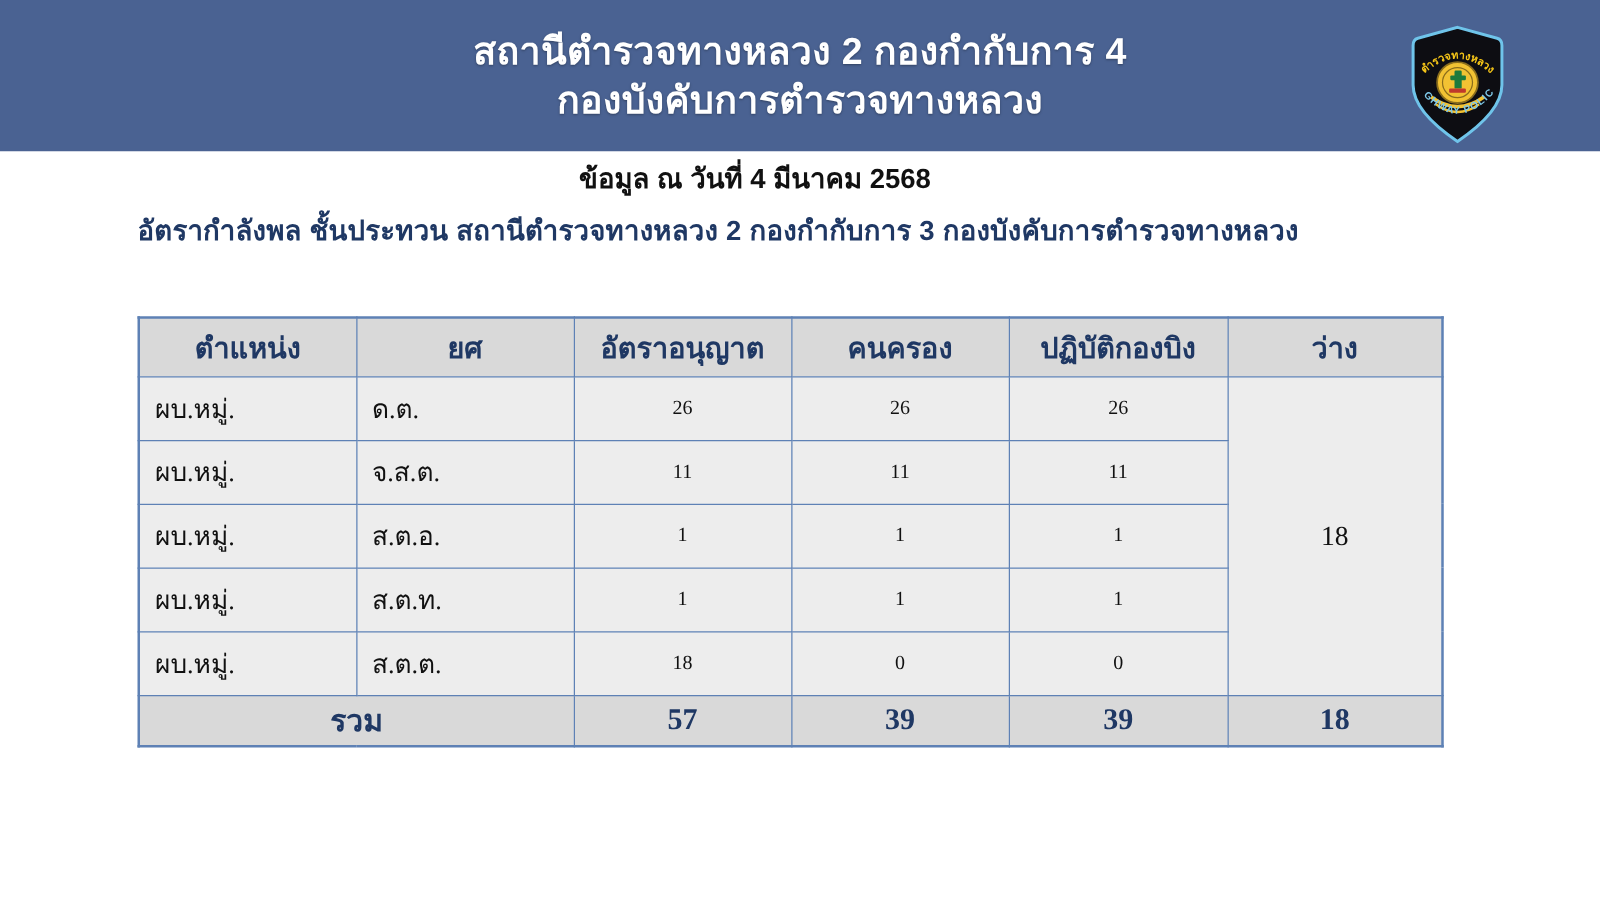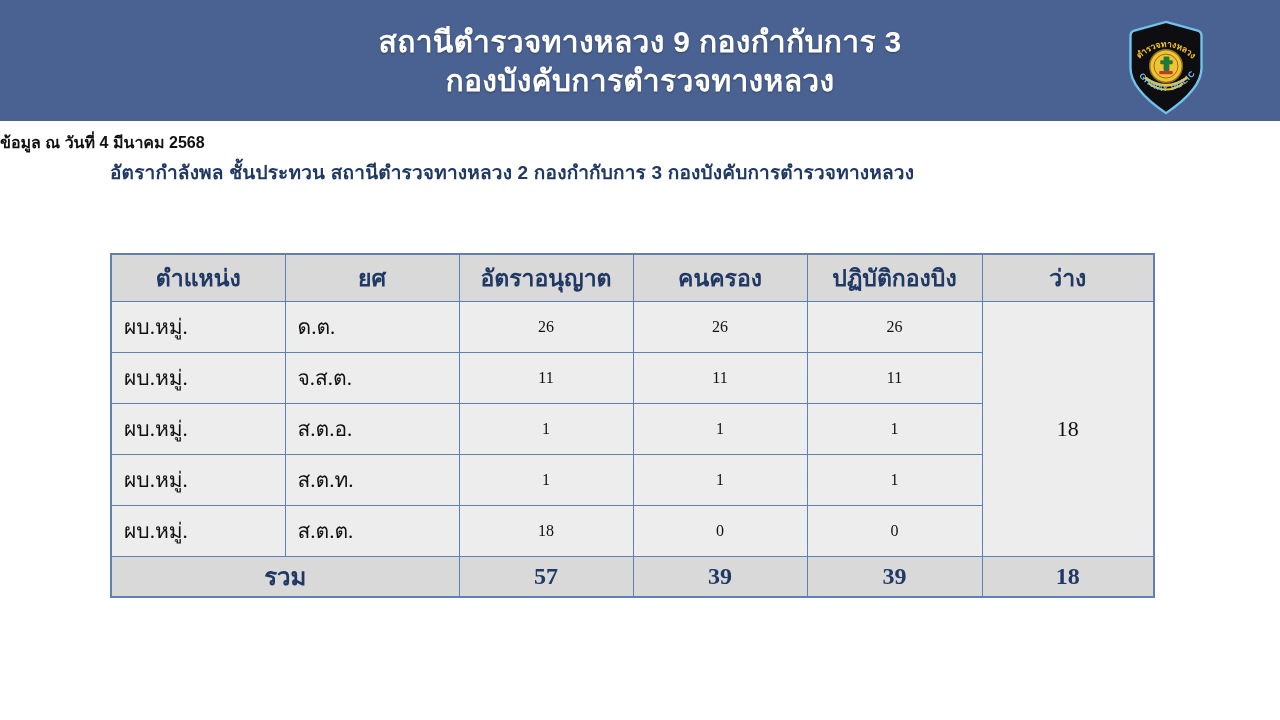--- a/index.html
+++ b/index.html
@@ -37,28 +37,28 @@
     color:var(--banner-text);
     font-size:30px;font-weight:bold;line-height:37px;
     text-shadow:0 1px 2px rgba(0,0,0,.35);
     letter-spacing:.3px;
   }
   .badge{
     position:absolute;top:20px;left:1122px;width:88px;height:96px;
   }
   .date-line{
     position:absolute;top:128px;left:0;width:1208px;
-    text-align:left;
+    text-align:center;
     color:var(--date-color);
-    font-size:16px;font-weight:600;line-height:30px;
+    font-size:22px;font-weight:600;line-height:30px;
   }
   .page-heading{
-    position:absolute;top:156px;left:110px;width:1100px;
+    position:absolute;top:168px;left:110px;width:1100px;
     color:var(--heading-color);
-    font-size:19px;font-weight:bold;line-height:34px;
+    font-size:22px;font-weight:bold;line-height:34px;
     letter-spacing:.2px;
   }
   .data-table{
     position:absolute;top:253px;left:110px;
     width:1043px;
     border-collapse:collapse;table-layout:fixed;
     border:2px solid var(--table-border);
   }
   .data-table th,.data-table td{
     border:1.5px solid var(--table-border);
@@ -85,21 +85,21 @@
     background:var(--total-bg);
     color:var(--heading-color);
     font-weight:bold;font-size:24px;height:32px;text-align:center;
   }
 </style>
 </head>
 <body>
 
 <div class="banner">
   <div class="banner-titles">
-    <div class="banner-line">สถานีตำรวจทางหลวง 9 กองกำกับการ 3</div>
+    <div class="banner-line">สถานีตำรวจทางหลวง 2 กองกำกับการ 4</div>
     <div class="banner-line">กองบังคับการตำรวจทางหลวง</div>
   </div>
 
   <svg class="badge" viewBox="0 0 84 100" width="88" height="96" aria-hidden="true">
     <path d="M42 2 L75 11 Q79 12 79 17 L79 50 Q79 72 42 97 Q5 72 5 50 L5 17 Q5 12 9 11 Z" fill="#0d0d12" stroke="#6fc4ea" stroke-width="2.5"></path>
     <path id="arcTop" d="M15 40 Q42 16 69 40" fill="none"></path>
     <text fill="#f5c518" font-size="9" font-weight="bold" font-family="Liberation Sans, sans-serif">
       <textPath href="#arcTop" startOffset="50%" text-anchor="middle">ตำรวจทางหลวง</textPath>
     </text>
     <circle cx="42" cy="48" r="17" fill="#f2c233" stroke="#8a6d1c" stroke-width="1.5"></circle>

